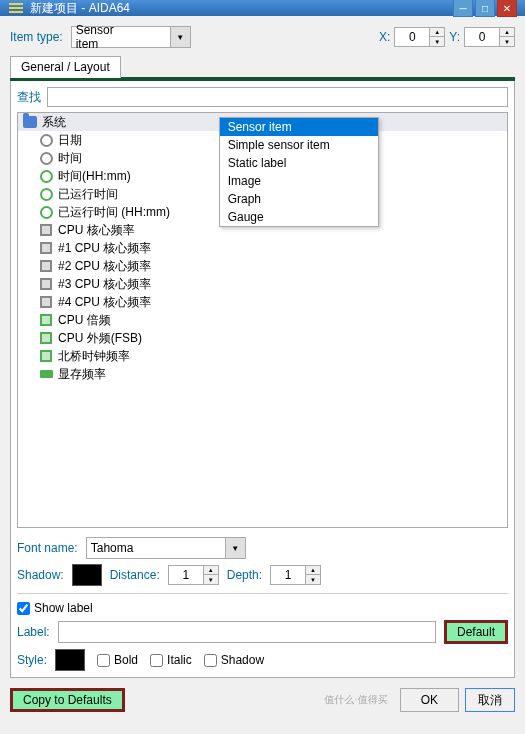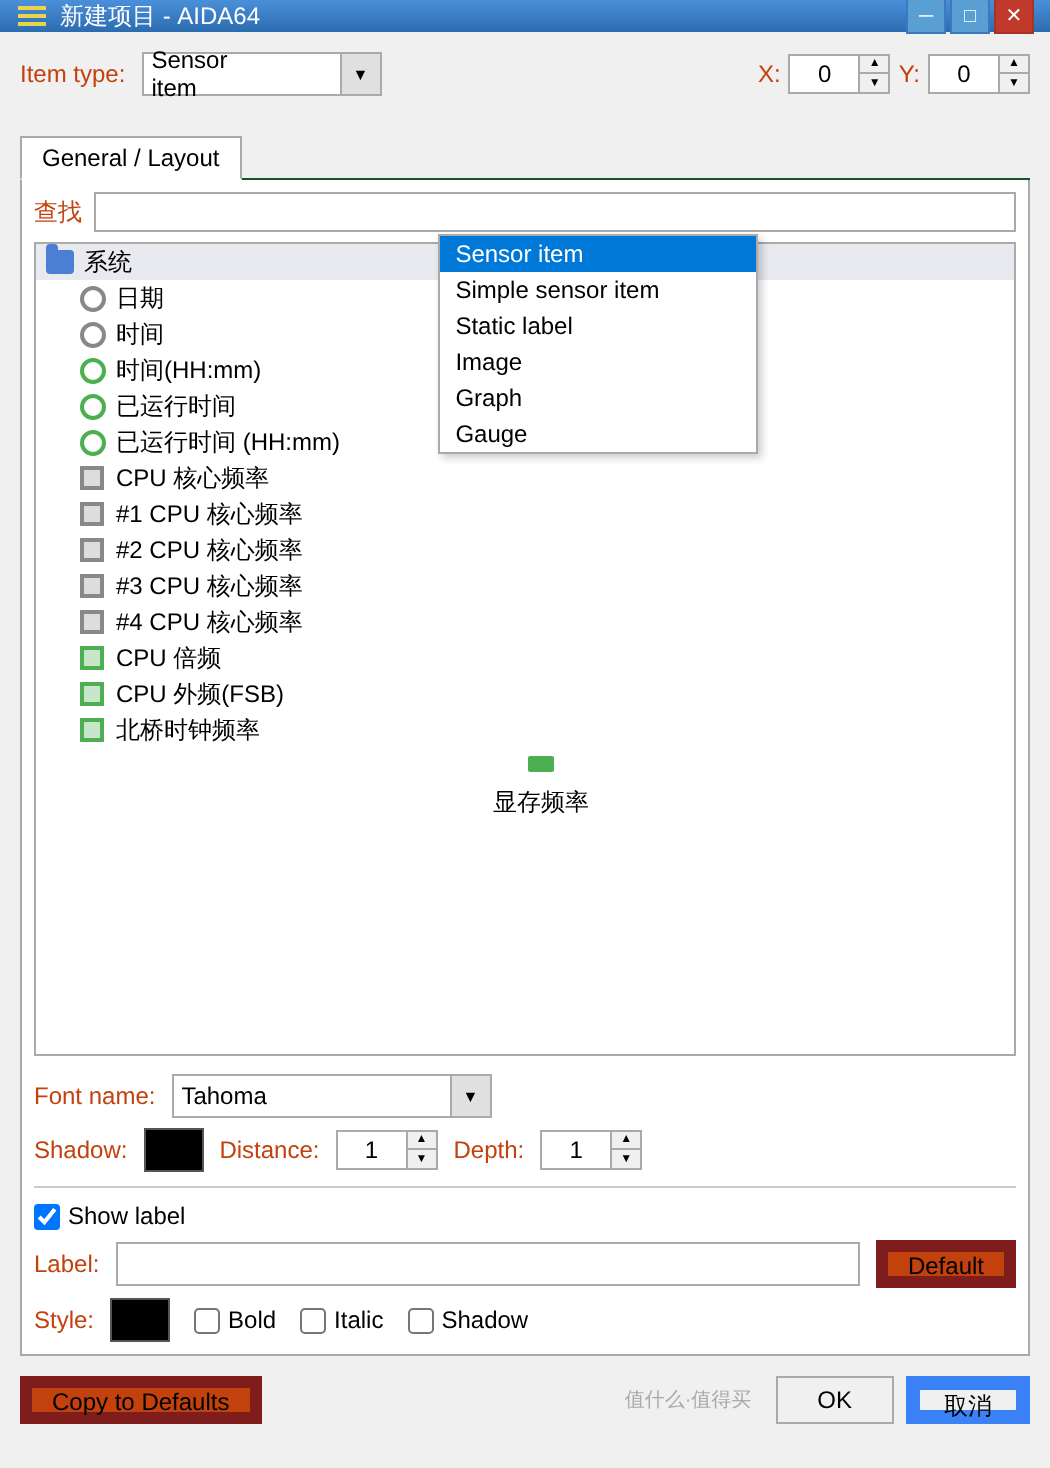--- a/index.html
+++ b/index.html
@@ -59,21 +59,21 @@
       flex-direction: column;
       gap: 6px;
     }
     .row {
       display: flex;
       align-items: center;
       gap: 8px;
     }
     .label {
       font-size: 12px;
-      color: #c2410c;
+      color: #0369a1;
       white-space: nowrap;
     }
     .combo-box {
       height: 22px;
       border: 1px solid #aaa;
       background: white;
       display: flex;
       align-items: center;
       position: relative;
       cursor: pointer;
@@ -152,22 +152,22 @@
       white-space: nowrap;
     }
     .dropdown-item.selected {
       background: #0078d7;
       color: white;
     }
 
     .tab-section {
       display: flex;
       gap: 0;
-      border-bottom: 1px solid #14532d;
-      margin-top: 14px;
+      border-bottom: 4px solid #14532d;
+      margin-top: 2px;
     }
     .tab {
       padding: 3px 10px;
       font-size: 12px;
       border: 1px solid #aaa;
       border-bottom: none;
       background: #e0e0e0;
       cursor: pointer;
     }
     .tab.active {
@@ -300,22 +300,22 @@
       flex: 1;
       height: 22px;
       border: 1px solid #aaa;
       padding: 0 4px;
       font-size: 12px;
       background: white;
     }
     .btn {
       height: 24px;
       padding: 0 10px;
-      border: 6px solid #7f1d1d;
-      background: #c2410c;
+      border: 3px solid #7f1d1d;
+      background: #86efac;
       font-size: 12px;
       cursor: pointer;
     }
     .divider {
       height: 1px;
       background: #ccc;
       margin: 2px 0;
     }
     .footer-row {
       display: flex;
@@ -331,21 +331,21 @@
       height: 24px;
       padding: 0 20px;
       border: 1px solid #aaa;
       background: #f0f0f0;
       font-size: 12px;
       cursor: pointer;
     }
     .btn-cancel {
       height: 24px;
       padding: 0 12px;
-      border: 7px solid #3b82f6;
+      border: 1px solid #3b82f6;
       background: #f0f0f0;
       font-size: 12px;
       cursor: pointer;
     }
     .watermark {
       font-size: 10px;
       color: #aaa;
       text-align: right;
       padding-right: 4px;
     }
@@ -497,21 +497,21 @@
             <div class="icon-square-green"></div>
           </div>
           <span>CPU 外频(FSB)</span>
         </div>
         <div class="list-item" style="padding-left:20px;">
           <div class="item-icon">
             <div class="icon-square-green"></div>
           </div>
           <span>北桥时钟频率</span>
         </div>
-        <div class="list-item" style="padding-left:20px;flex-direction:column;">
+        <div class="list-item" style="padding-left:20px;">
           <div class="item-icon">
             <div class="icon-mem"></div>
           </div>
           <span>显存频率</span>
         </div>
       </div>
 
       <div class="bottom-section">
 
 

